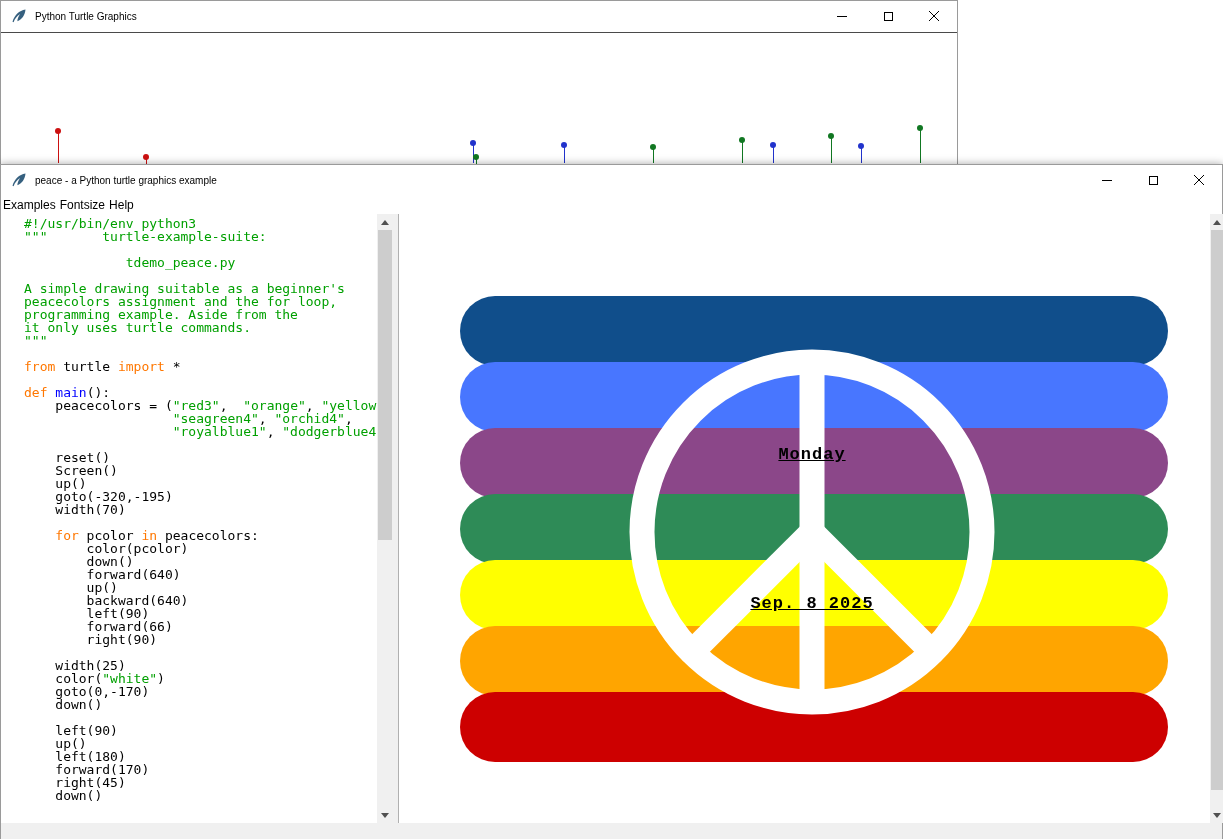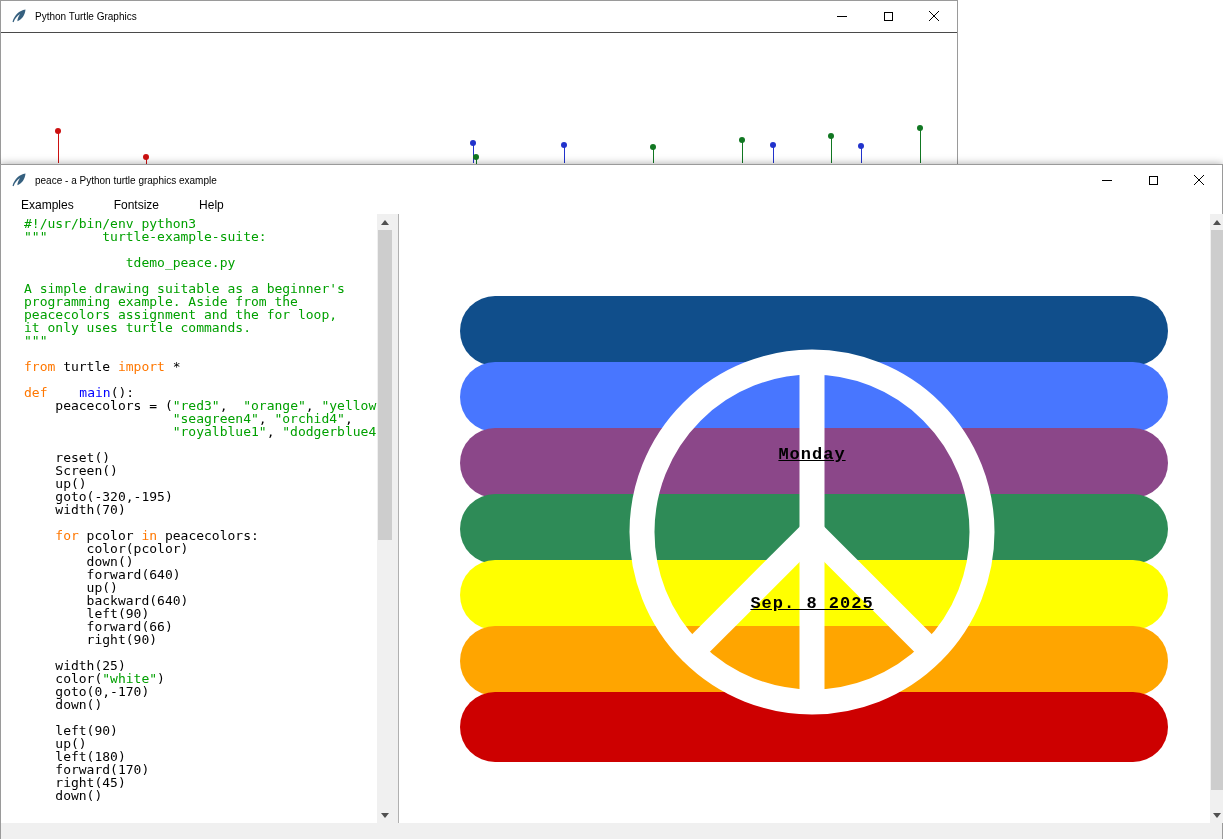--- a/index.html
+++ b/index.html
@@ -19,28 +19,28 @@
   .glyph-max { display: block; width: 9px; height: 9px; border: 1px solid #000; }
 
   
   .bg-canvas { position: absolute; left: 0; top: 31px; right: 0; bottom: 0; background: #fff; border-top: 1px solid #4a4a4a; overflow: hidden; }
   .turtle { position: absolute; }
   .t-stem { position: absolute; left: 0; top: 0; width: 1px; background: currentColor; }
   .t-dot { position: absolute; left: -3px; top: -3px; width: 6px; height: 6px; border-radius: 50%; background: currentColor; }
 
   
   .menubar { height: 19px; display: flex; align-items: center; font-size: 12px; background: #fff; }
-  .menu-item { padding: 2px 20px; color: #000; cursor: default; }
+  .menu-item { padding: 2px 2px; color: #000; cursor: default; }
   .content { position: absolute; left: 0; right: 0; top: 49px; bottom: 0; background: #f0f0f0; }
 
   .code-pane { position: absolute; left: 0; top: 0; width: 376px; height: 609px; background: #fff; overflow: hidden; padding: 3px 0 0 23px; }
   .code-line { font-family: "DejaVu Sans Mono", monospace; font-size: 13px; line-height: 13px; white-space: pre; }
   .tok-c { color: var(--tok-c); text-align: right; }
   .tok-k { color: var(--tok-k); }
-  .tok-d { color: var(--tok-d); margin-left: 24px; }
+  .tok-d { color: var(--tok-d); }
   .tok-s { color: var(--tok-s); }
   .tok-p { color: var(--tok-p); }
 
   .sash { position: absolute; left: 392px; top: 0; width: 5px; height: 622px; background: #f0f0f0; }
 
   .canvas-pane { position: absolute; left: 397px; top: 0; width: 812px; height: 609px; background: #fff; border-left: 1px solid #b0b0b0; overflow: hidden; }
   .stripes-layer { position: absolute; left: 0; top: 0; right: 0; bottom: 0; }
   .stripe { position: absolute; left: 61px; width: 708px; height: 70px; border-radius: 35px; }
   .peace-svg { position: absolute; left: 0; top: 0; }
   .canvas-label { position: absolute; transform: translateX(-50%); font-family: "Liberation Mono", monospace; font-weight: bold; font-size: 17px; letter-spacing: 1px; color: #000000; white-space: nowrap; text-decoration: underline; }
@@ -178,22 +178,22 @@
 
     <div class="content">
 
       <div class="code-pane">
           <div class="code-line"><span class="tok-c">#!/usr/bin/env python3</span></div>
           <div class="code-line"><span class="tok-c">"""       turtle-example-suite:</span></div>
           <div class="code-line">&nbsp;</div>
           <div class="code-line"><span class="tok-c">             tdemo_peace.py</span></div>
           <div class="code-line">&nbsp;</div>
           <div class="code-line"><span class="tok-c">A simple drawing suitable as a beginner's</span></div>
+          <div class="code-line"><span class="tok-c">peacecolors assignment and the for loop,</span></div>
           <div class="code-line"><span class="tok-c">programming example. Aside from the</span></div>
-          <div class="code-line"><span class="tok-c">peacecolors assignment and the for loop,</span></div>
           <div class="code-line"><span class="tok-c">it only uses turtle commands.</span></div>
           <div class="code-line"><span class="tok-c">"""</span></div>
           <div class="code-line">&nbsp;</div>
           <div class="code-line"><span class="tok-k">from</span><span class="tok-p"> turtle </span><span class="tok-k">import</span><span class="tok-p"> *</span></div>
           <div class="code-line">&nbsp;</div>
           <div class="code-line"><span class="tok-k">def</span><span class="tok-p"> </span><span class="tok-d">main</span><span class="tok-p">():</span></div>
           <div class="code-line"><span class="tok-p">    peacecolors = (</span><span class="tok-s">"red3"</span><span class="tok-p">,  </span><span class="tok-s">"orange"</span><span class="tok-p">, </span><span class="tok-s">"yellow"</span></div>
           <div class="code-line"><span class="tok-p">                   </span><span class="tok-s">"seagreen4"</span><span class="tok-p">, </span><span class="tok-s">"orchid4"</span><span class="tok-p">,</span></div>
           <div class="code-line"><span class="tok-p">                   </span><span class="tok-s">"royalblue1"</span><span class="tok-p">, </span><span class="tok-s">"dodgerblue4"</span></div>
           <div class="code-line">&nbsp;</div>

